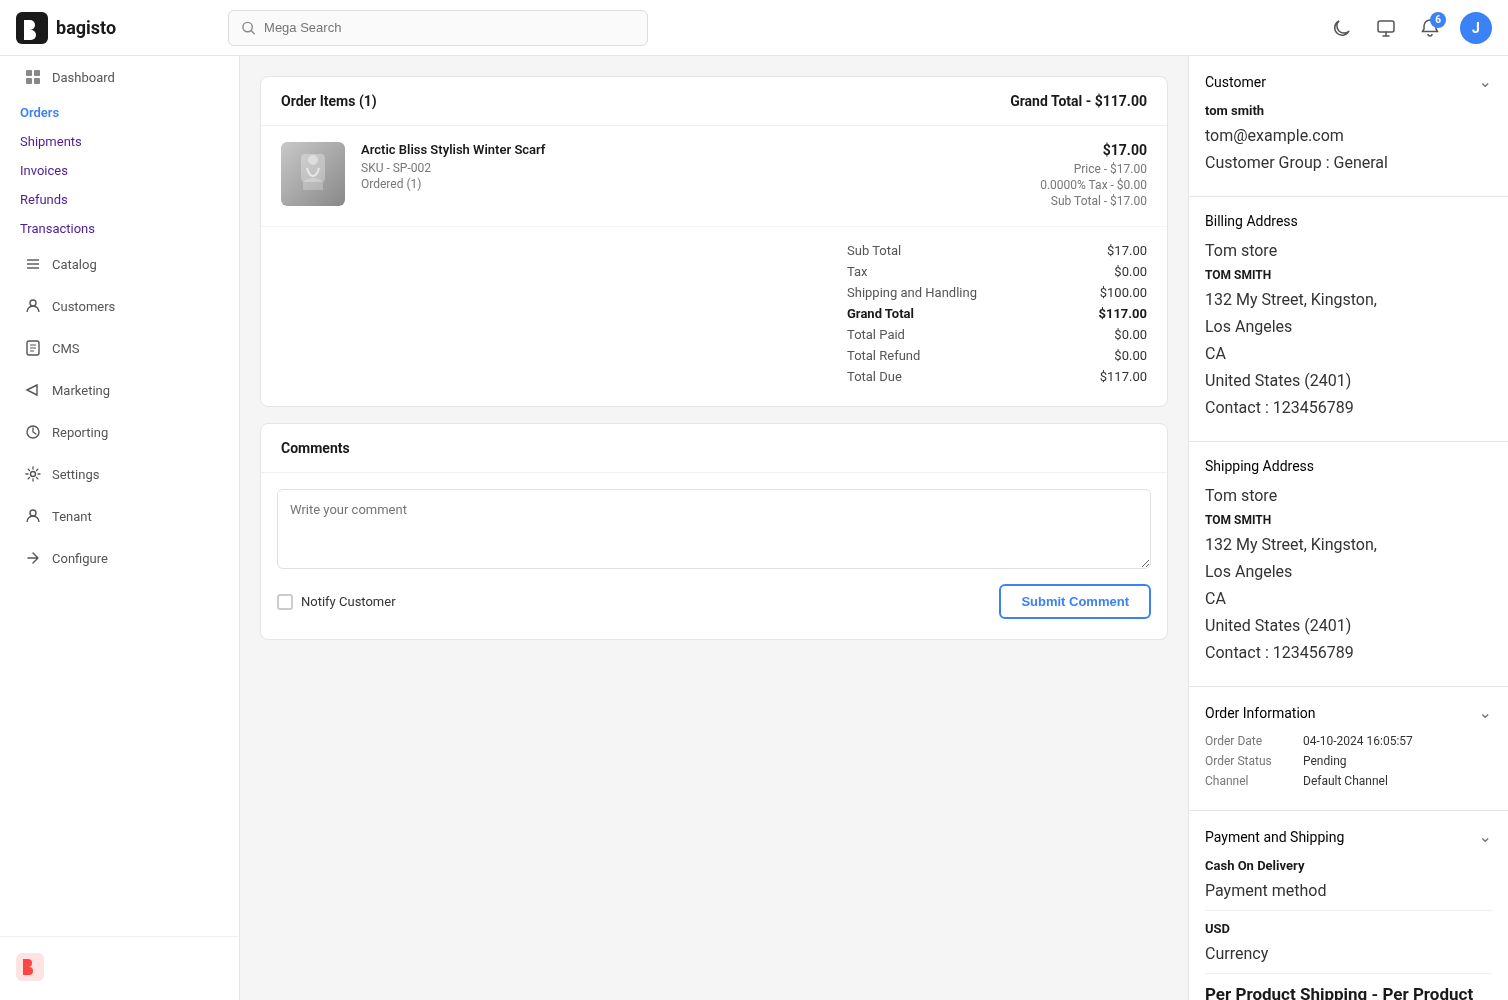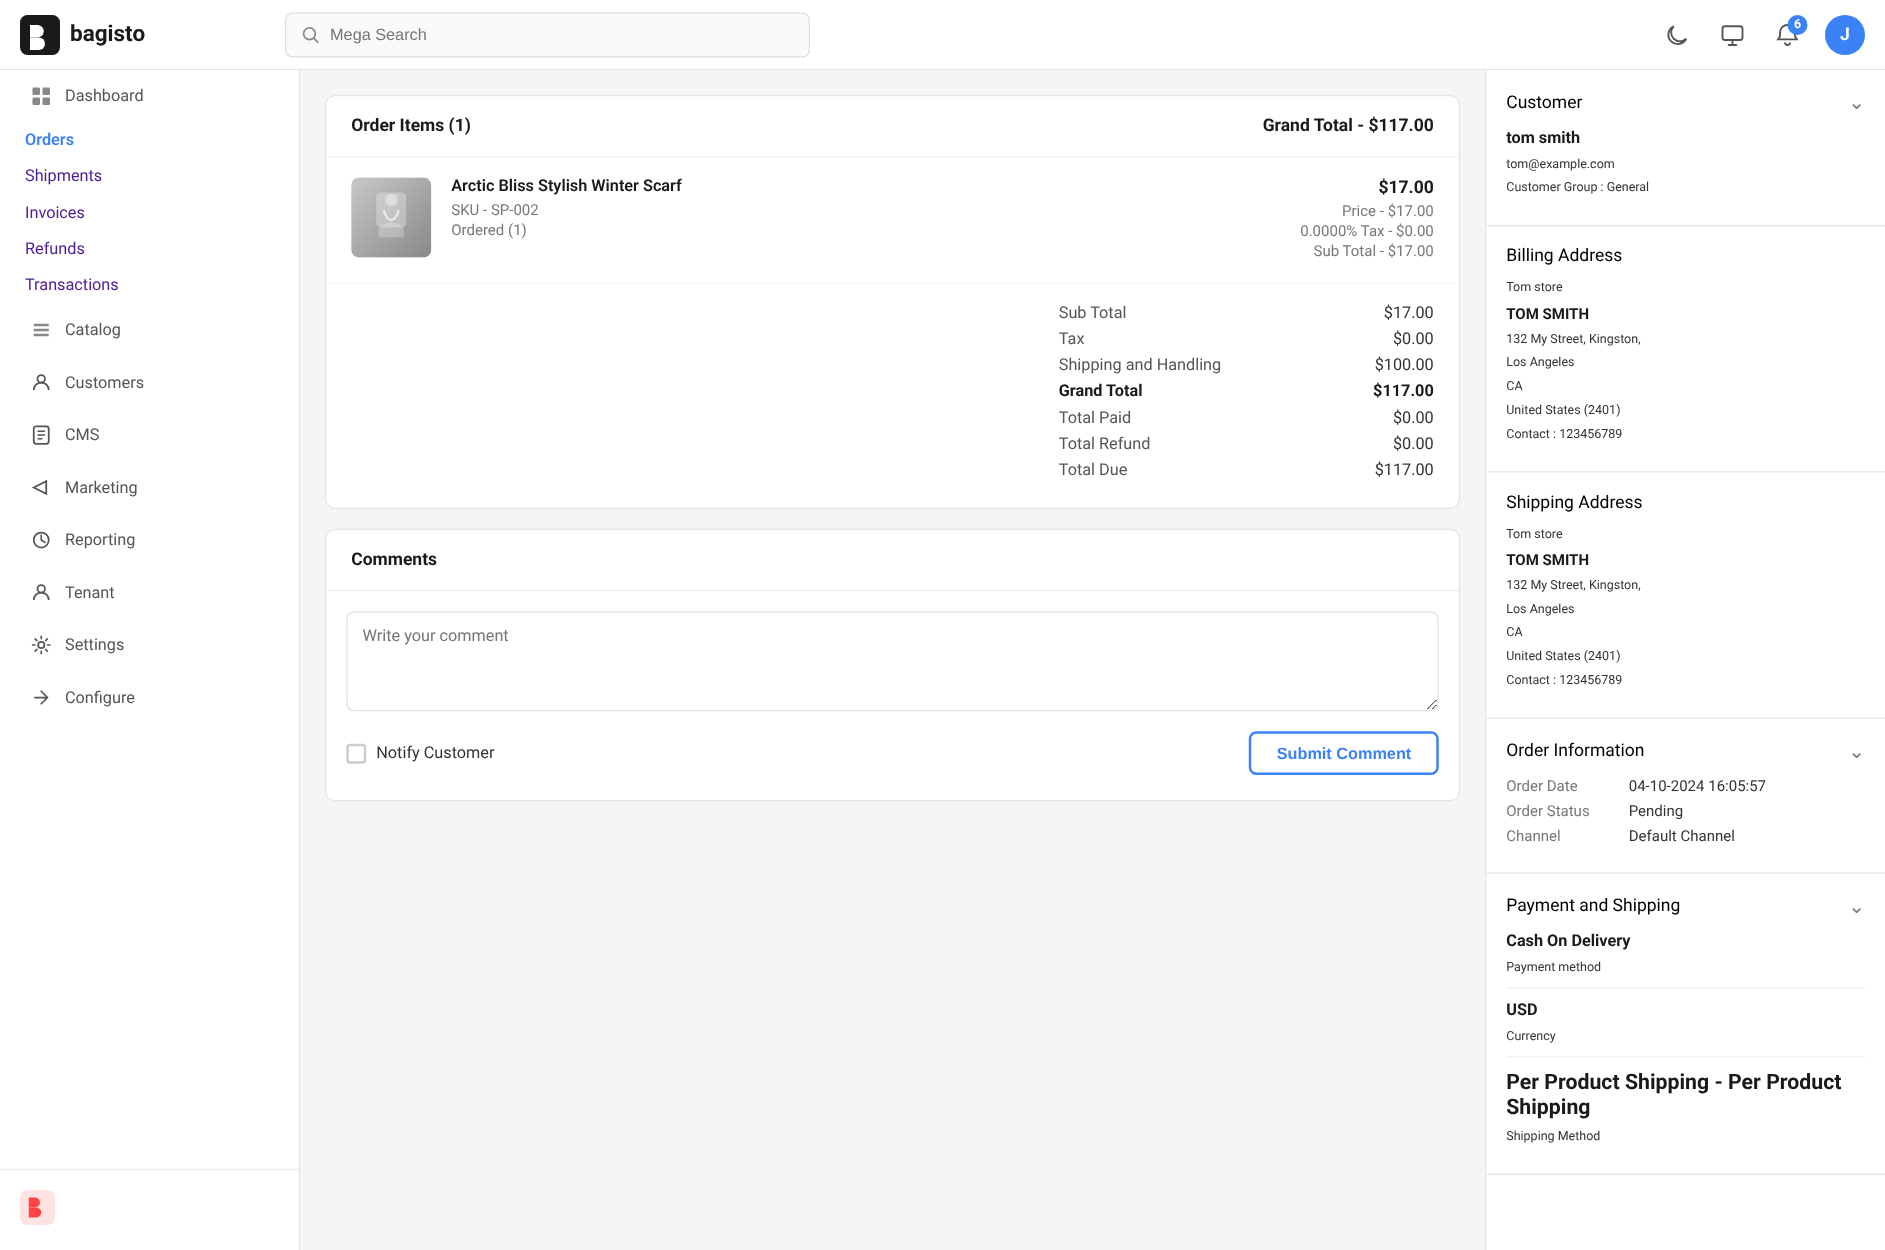--- a/index.html
+++ b/index.html
@@ -61,21 +61,21 @@
     .checkbox-box { width: 16px; height: 16px; border: 2px solid #ccc; border-radius: 3px; display: flex; align-items: center; justify-content: center; flex-shrink: 0; }
     .submit-btn { background: #fff; border: 2px solid #3b82f6; color: #3b82f6; border-radius: 6px; padding: 8px 20px; font-size: 13px; font-weight: 600; cursor: pointer; transition: background 0.15s; }
 
     
     .rp-section { border-bottom: 1px solid #e5e5e5; padding: 16px; }
     .rp-section-header { display: flex; justify-content: space-between; align-items: center; margin-bottom: 12px; }
     .rp-section-title { font-weight: 400; font-size: 14px; color: #000000; }
     .rp-chevron { color: #777; font-size: 16px; cursor: pointer; }
     .rp-value { font-size: 13px; color: #333; margin-bottom: 8px; }
     .rp-value.bold { font-weight: 700; color: #1a1a1a; }
-    .rp-value.small { font-size: 10px; }
+    .rp-value.small { font-size: 16px; }
     .rp-info-row { display: flex; gap: 8px; margin-bottom: 6px; }
     .rp-info-label { font-size: 12px; color: #777; width: 90px; flex-shrink: 0; }
     .rp-info-value { font-size: 12px; color: #333; }
     .rp-divider { border: none; border-top: 1px solid #f0f0f0; margin: 10px 0; }
   </style>
 </head>
 <body>
 
 <div class="topbar">
   <div class="logo">
@@ -185,35 +185,35 @@
             <circle cx="8" cy="8" r="6" stroke="currentColor" stroke-width="1.4"></circle>
             <path d="M8 4v4l3 2" stroke="currentColor" stroke-width="1.3" stroke-linecap="round"></path>
           </svg>
       </span>
       <span>Reporting</span>
     </div>
 
     <div class="nav-item">
       <span class="nav-icon">
         <svg width="16" height="16" viewBox="0 0 16 16" fill="none">
+            <circle cx="8" cy="8" r="2.5" stroke="currentColor" stroke-width="1.4"></circle>
+            <path d="M8 1v2M8 13v2M1 8h2M13 8h2M3.1 3.1l1.4 1.4M11.5 11.5l1.4 1.4M3.1 12.9l1.4-1.4M11.5 4.5l1.4-1.4" stroke="currentColor" stroke-width="1.3" stroke-linecap="round"></path>
+          </svg>
+      </span>
+      <span>Settings</span>
+    </div>
+
+    <div class="nav-item">
+      <span class="nav-icon">
+        <svg width="16" height="16" viewBox="0 0 16 16" fill="none">
             <circle cx="8" cy="5" r="3" stroke="currentColor" stroke-width="1.4"></circle>
             <path d="M2 14c0-3.3 2.7-6 6-6s6 2.7 6 6" stroke="currentColor" stroke-width="1.4"></path>
           </svg>
       </span>
       <span>Tenant</span>
-    </div>
-
-    <div class="nav-item">
-      <span class="nav-icon">
-        <svg width="16" height="16" viewBox="0 0 16 16" fill="none">
-            <circle cx="8" cy="8" r="2.5" stroke="currentColor" stroke-width="1.4"></circle>
-            <path d="M8 1v2M8 13v2M1 8h2M13 8h2M3.1 3.1l1.4 1.4M11.5 11.5l1.4 1.4M3.1 12.9l1.4-1.4M11.5 4.5l1.4-1.4" stroke="currentColor" stroke-width="1.3" stroke-linecap="round"></path>
-          </svg>
-      </span>
-      <span>Settings</span>
     </div>
 
     <div class="nav-item">
       <span class="nav-icon">
         <svg width="16" height="16" viewBox="0 0 16 16" fill="none">
             <path d="M3 8h10M8 3l5 5-5 5" stroke="currentColor" stroke-width="1.4" stroke-linecap="round" stroke-linejoin="round"></path>
           </svg>
       </span>
       <span>Configure</span>
     </div>

